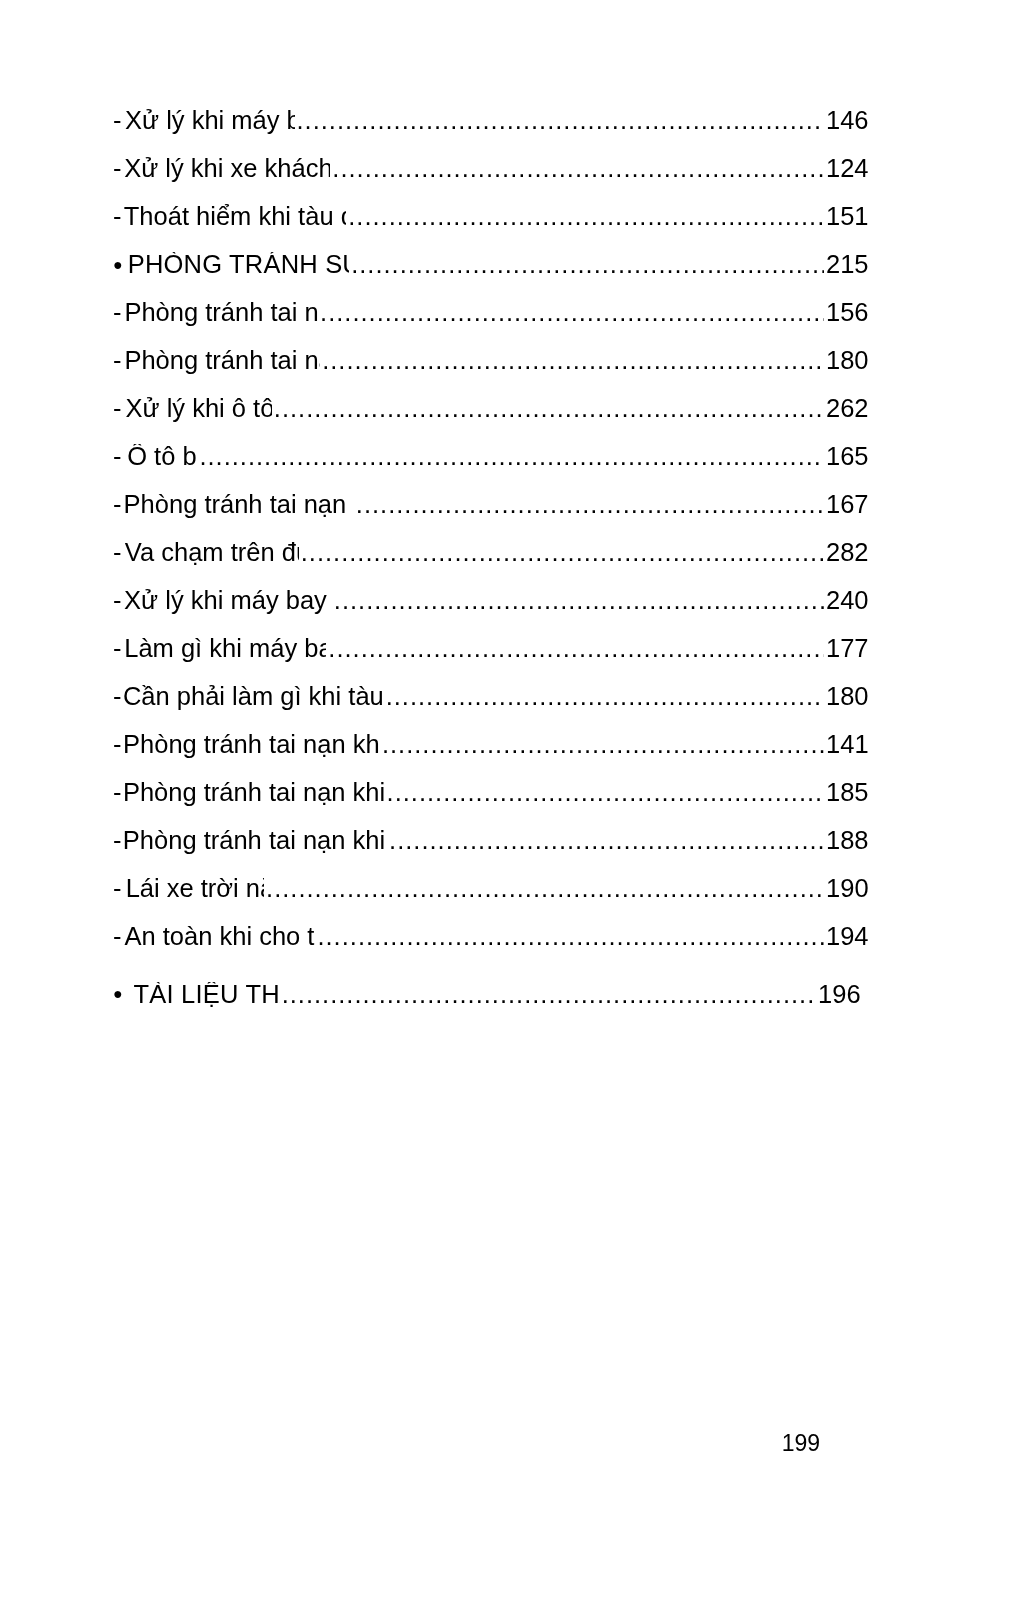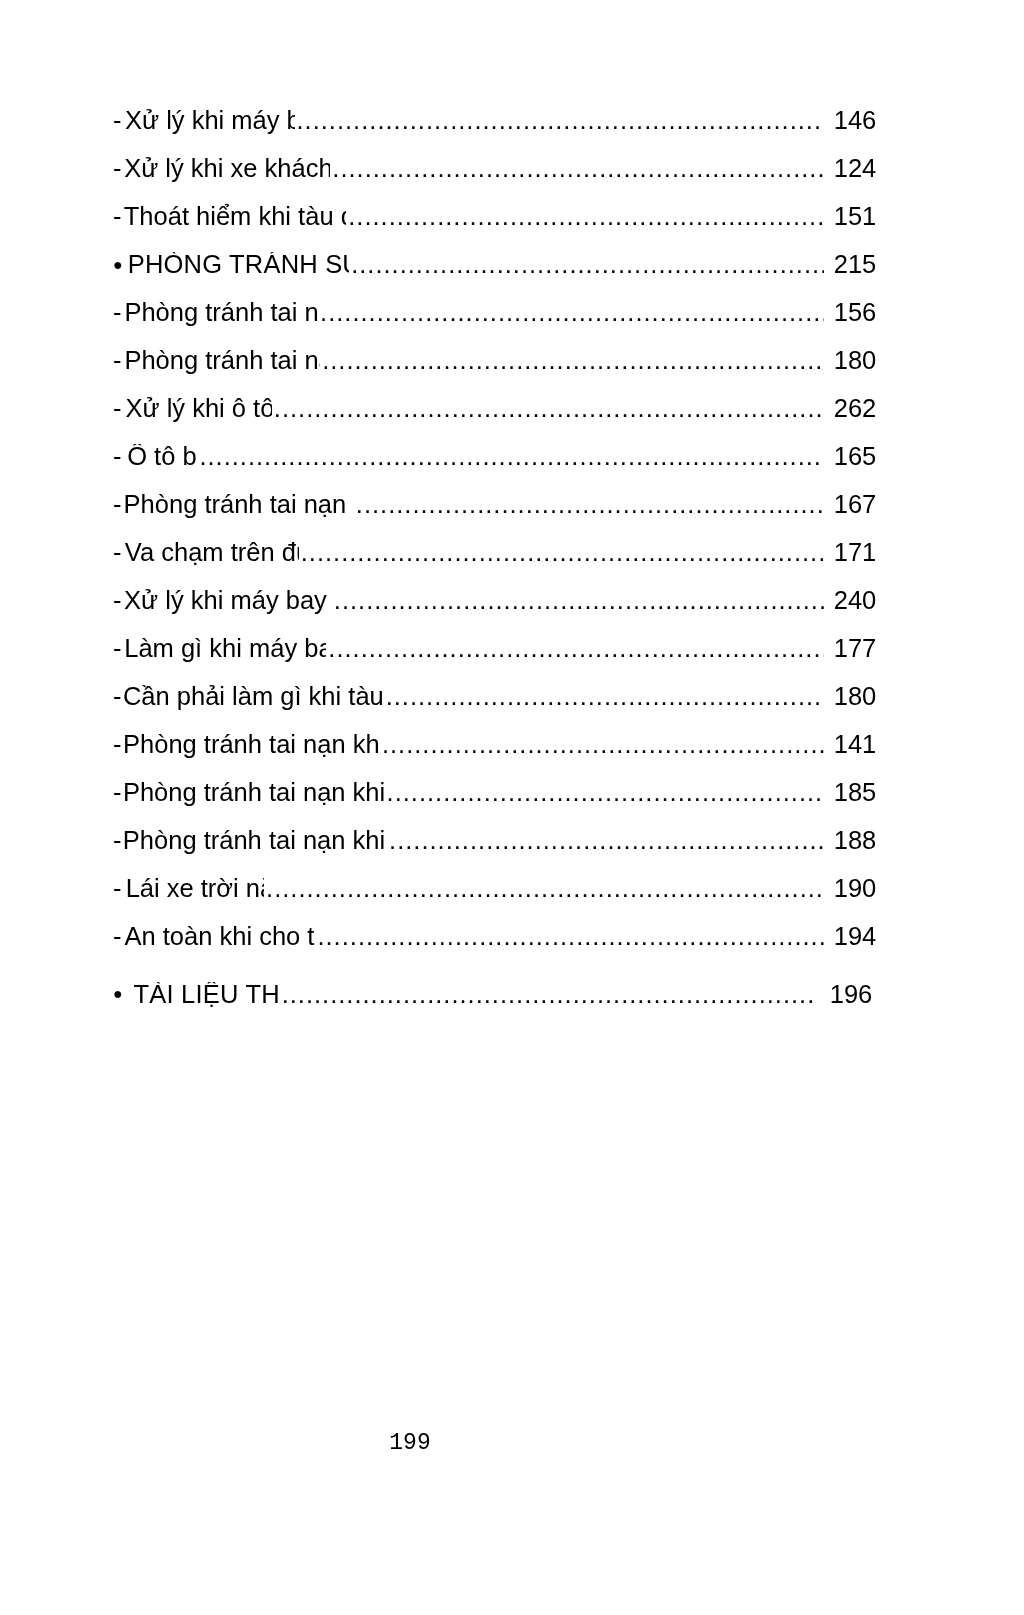--- a/index.html
+++ b/index.html
@@ -60,21 +60,21 @@
     flex: 1 1 auto;
     overflow: hidden;
     white-space: nowrap;
     font-size: 25.5px;
     letter-spacing: 1.0px;
     margin: 0 2px;
     color: #000;
   }
   .toc-entry .page-num {
     flex: 0 0 auto;
-    text-align: center;
+    text-align: left;
     min-width: 58px;
   }
   .toc-entry.section {
     font-weight: 400;
   }
   .toc-entry.section .label {
     letter-spacing: 0.2px;
   }
   .toc-entry.section-last {
     margin-top: 32px;
@@ -83,23 +83,22 @@
     width: 30px;
   }
   .toc-entry.section-last .page-num {
     min-width: 66px;
   }
   .folio {
     position: absolute;
     left: 0;
     top: 1430px;
     width: 820px;
-    text-align: center;
+    text-align: right;
     font-size: 23px;
-    font-family: Liberation Mono, monospace;
   }
 </style>
 </head>
 <body>
 
 <div class="page">
   <ul class="toc" id="toc-list">
       <li class="toc-entry">
         <span class="dash">-</span>
         <span class="label">Xử lý khi máy bay bốc cháy</span>
@@ -151,21 +150,21 @@
       <li class="toc-entry">
         <span class="dash">-</span>
         <span class="label">Phòng tránh tai nạn khi lái xe trời mưa lớn</span>
         <span class="leader">........................................................................................................................</span>
         <span class="page-num">167</span>
       </li>
       <li class="toc-entry">
         <span class="dash">-</span>
         <span class="label">Va chạm trên đường cao tốc</span>
         <span class="leader">........................................................................................................................</span>
-        <span class="page-num">171</span>
+        <span class="page-num">282</span>
       </li>
       <li class="toc-entry">
         <span class="dash">-</span>
         <span class="label">Xử lý khi máy bay hạ cánh khẩn cấp</span>
         <span class="leader">........................................................................................................................</span>
         <span class="page-num">240</span>
       </li>
       <li class="toc-entry">
         <span class="dash">-</span>
         <span class="label">Làm gì khi máy bay xảy ra tai nạn?</span>

